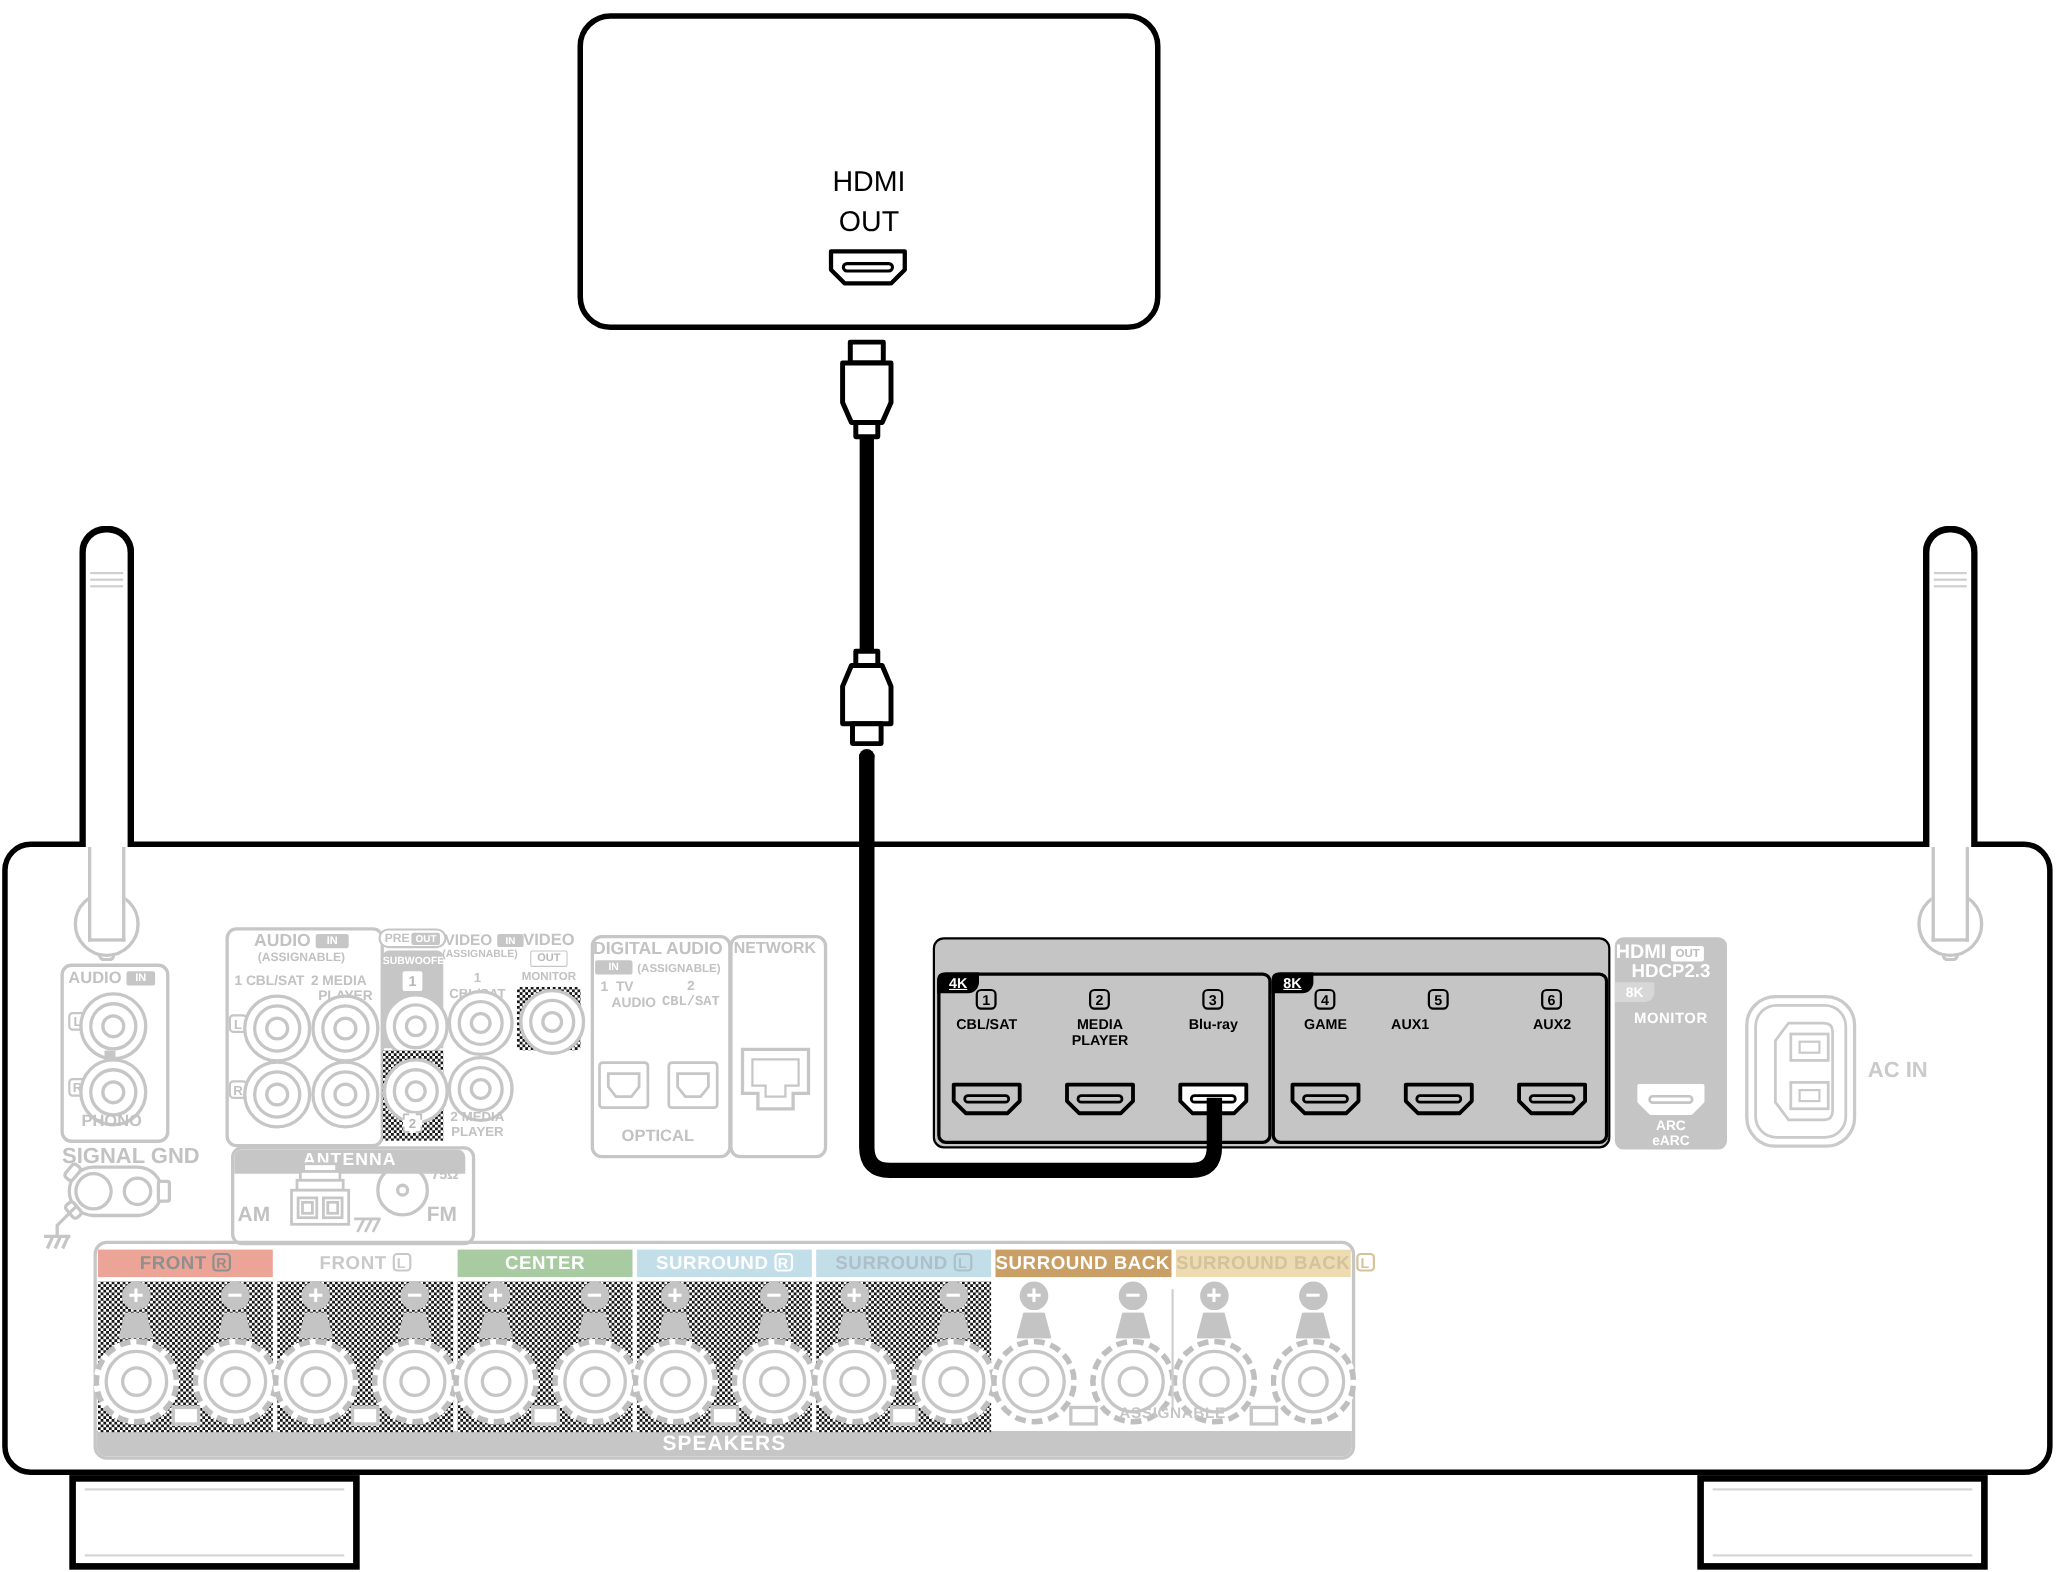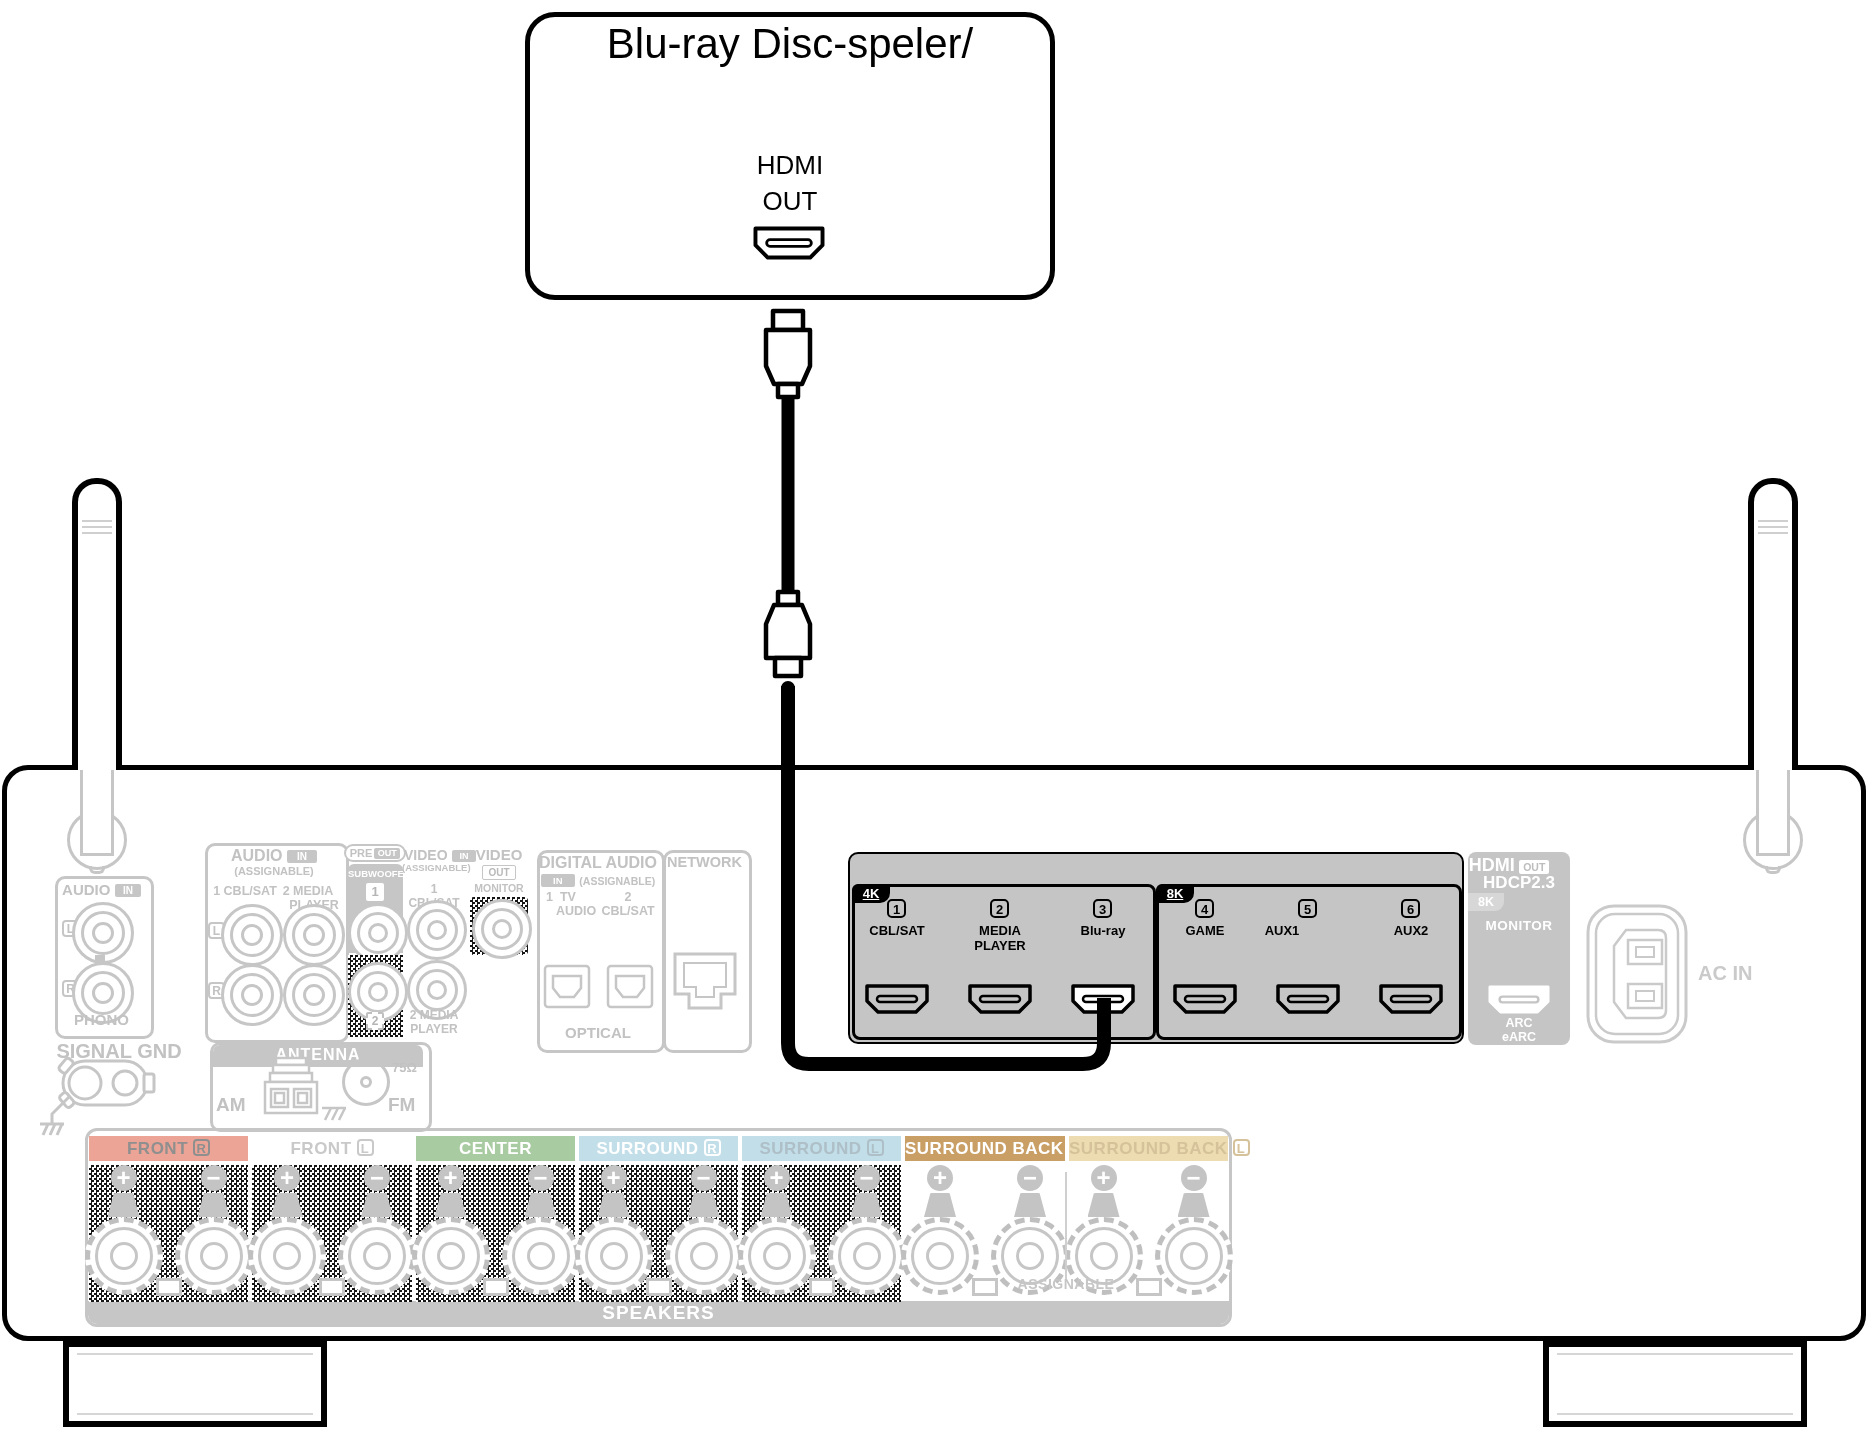--- a/index.html
+++ b/index.html
@@ -52,21 +52,20 @@
   .port-label{position:absolute;font-weight:bold;font-size:13px;line-height:15px;text-align:center;color:#000;}
   svg{display:block;}
 </style>
 </head>
 <body>
 
 <div id="stage">
 
   
   <div class="abs" style="left:525px;top:12px;width:530px;height:288px;border:5px solid #000;border-radius:30px;box-sizing:border-box;"></div>
-  <div class="abs ctr" style="left:525px;top:20px;width:530px;font-size:42px;color:#000;">Blu-ray Disc-speler/</div>
   <div class="abs ctr" style="left:525px;top:150px;width:530px;font-size:26px;color:#000;">HDMI</div>
   <div class="abs ctr" style="left:525px;top:186px;width:530px;font-size:26px;color:#000;">OUT</div>
   <svg class="abs" style="left:751px;top:225px;" width="76" height="36" viewBox="0 0 68 32">
     <path d="M4 3 h60 v15 l-11 11 H15 L4 18 Z" fill="#fff" stroke="#000" stroke-width="3.5" stroke-linejoin="round"></path>
     <rect x="14" y="13" width="40" height="6" rx="3" fill="#fff" stroke="#000" stroke-width="2.5"></rect>
   </svg>
 
   
   <div class="abs" style="left:2px;top:765px;width:1864px;height:576px;border:5px solid #000;border-radius:26px;box-sizing:border-box;"></div>
   
@@ -185,21 +184,21 @@
 
   
   <div class="gbox" style="left:537px;top:850px;width:122px;height:197px;"></div>
   <div class="abs b gt ctr" style="left:537px;top:854px;width:122px;font-size:16px;white-space:nowrap;">DIGITAL AUDIO</div>
   <div class="abs ctr" style="left:537px;top:871px;width:122px;white-space:nowrap;">
     <span class="badge bg-gray" style="font-size:9.5px;width:34px;height:13px;line-height:13px;">IN</span>
     <span class="b gt" style="font-size:10.5px;">(ASSIGNABLE)</span>
   </div>
   <div class="abs b gt" style="left:546px;top:890px;width:52px;font-size:12.5px;text-align:left;white-space:pre;">1  TV</div>
   <div class="abs b gt" style="left:556px;top:904px;width:52px;font-size:12.5px;text-align:left;">AUDIO</div>
-  <div class="abs b gt" style="left:599px;top:890px;width:58px;font-size:12.5px;text-align:center;">2 CBL/SAT</div>
+  <div class="abs b gt" style="left:599px;top:890px;width:58px;font-size:12.5px;text-align:center;font-family:Liberation Mono, monospace;">2 CBL/SAT</div>
   <svg class="abs" style="left:543px;top:964px;" width="48" height="46" viewBox="0 0 48 46">
     <rect x="2" y="2" width="44" height="41" rx="3" fill="#fff" stroke="#c6c6c6" stroke-width="2.5"></rect>
     <path d="M10 12 H38 V24 L31 33 H17 L10 24 Z" fill="#fff" stroke="#c6c6c6" stroke-width="2.5"></path>
   </svg>
   <svg class="abs" style="left:606px;top:964px;" width="48" height="46" viewBox="0 0 48 46">
     <rect x="2" y="2" width="44" height="41" rx="3" fill="#fff" stroke="#c6c6c6" stroke-width="2.5"></rect>
     <path d="M10 12 H38 V24 L31 33 H17 L10 24 Z" fill="#fff" stroke="#c6c6c6" stroke-width="2.5"></path>
   </svg>
   <div class="abs b gt ctr" style="left:537px;top:1024px;width:122px;font-size:15px;">OPTICAL</div>
 

